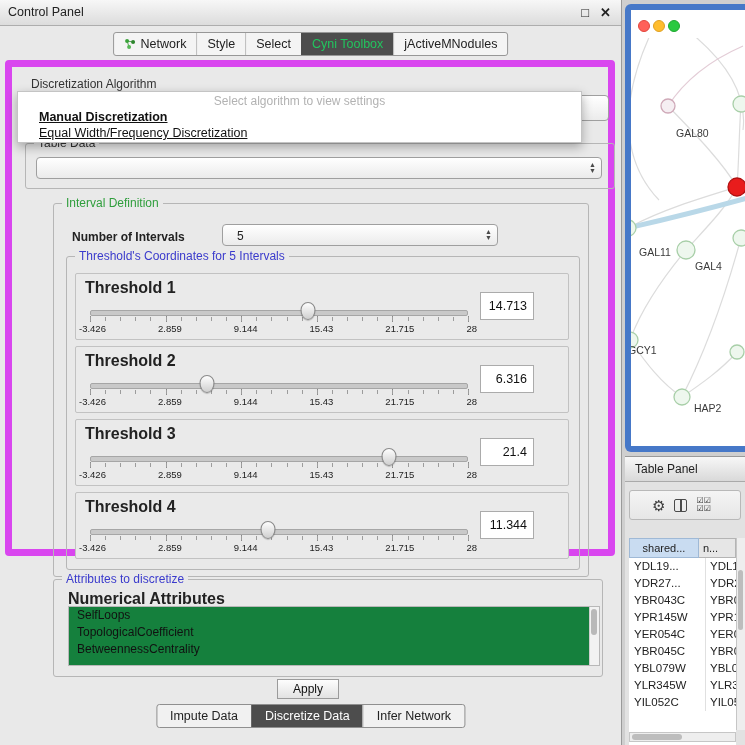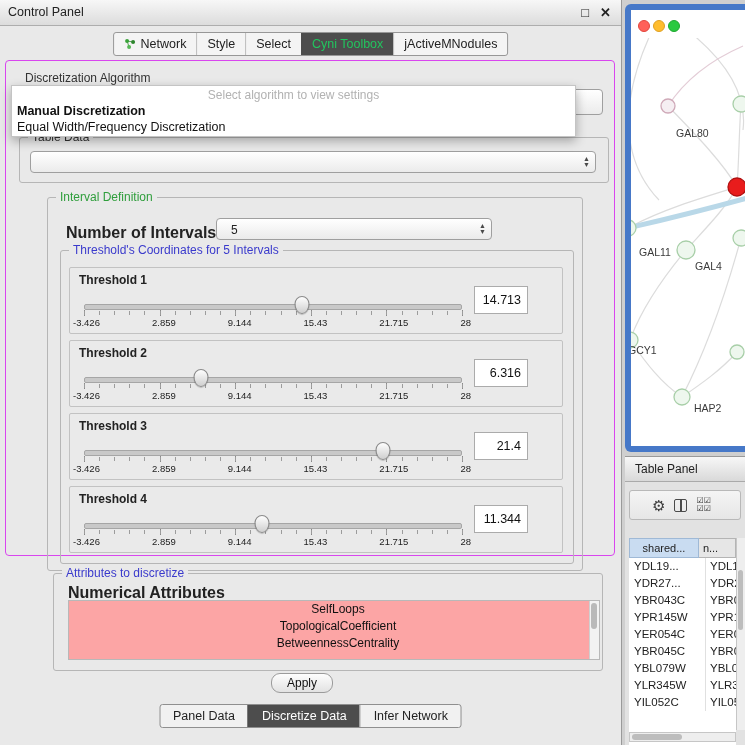--- a/index.html
+++ b/index.html
@@ -12,67 +12,67 @@
   .tb-title{position:absolute;left:8px;top:0;line-height:25px;font-size:12.5px;color:#222;}
   .tb-btn{position:absolute;top:0;line-height:25px;font-size:13px;color:#222;cursor:default;}
   .tb-min{right:32px;}
   .tb-close{right:10px;font-weight:bold;}
 
   .topnav{position:absolute;top:32px;left:50%;transform:translateX(-50%);display:flex;height:22px;border:1px solid #979797;border-radius:3px;background:#f4f4f4;font-size:12.5px;color:#222;white-space:nowrap;}
   .topnav .seg{padding:0 10px;line-height:22px;border-left:1px solid #bdbdbd;display:flex;align-items:center;gap:5px;}
   .topnav .seg:first-child{border-left:none;}
   .topnav .seg.sel{background:#4d4d4d;color:#22c55e;border-left-color:#4d4d4d;}
 
-  .content{position:absolute;left:5px;top:60px;width:610px;height:496px;border:1px solid #d946ef;border-radius:4px;background:#e9e9e9;box-sizing:border-box;}
+  .content{position:absolute;left:5px;top:60px;width:610px;height:496px;border:7px solid #d946ef;border-radius:4px;background:#e9e9e9;box-sizing:border-box;}
 
   .gtitle{position:absolute;top:-8px;left:8px;background:#e9e9e9;padding:0 4px;font-size:12px;color:#333;}
   .group{position:absolute;border:1px solid #b6b6b6;border-radius:3px;}
 
   .algo-title{position:absolute;left:19px;top:10px;font-size:12px;color:#333;}
   .combo{position:absolute;background:linear-gradient(#ffffff,#ebebeb);border:1px solid #9f9f9f;border-radius:4px;box-sizing:border-box;}
   .algo-combo{left:17px;top:28px;width:580px;height:26px;z-index:2;}
   .ctext{position:absolute;left:8px;top:0;line-height:20px;font-size:12px;color:#222;white-space:nowrap;}
   .stepper{position:absolute;right:5px;top:50%;transform:translateY(-50%);display:flex;flex-direction:column;align-items:center;color:#4a4a4a;}
   .stepper span{font-size:7px;line-height:6px;}
 
   .popup{position:absolute;left:5px;top:24px;width:565px;height:52px;background:#fff;border:1px solid #c4c4c4;box-shadow:0 4px 10px rgba(0,0,0,0.3);z-index:30;box-sizing:border-box;padding-top:2px;}
   .p-ph{height:15px;line-height:15px;text-align:center;color:#b2b2b2;font-size:12px;}
-  .pitem{height:16px;line-height:16px;padding:0 5px;font-size:12.5px;color:#111;}
+  .pitem{height:16px;line-height:16px;padding:0 21px;font-size:12.5px;color:#111;text-decoration:underline;}
   .pitem.bold{font-weight:bold;}
 
   .tdata-group{left:13px;top:76px;width:588px;height:44px;}
   .tdata-combo{left:10px;top:13px;width:566px;height:22px;}
   .tdata-combo .ctext{line-height:22px;}
 
   .interval-group{left:41px;top:136px;width:534px;height:372px;}
   .gtitle.green{color:#2f9e3c;}
   .gtitle.blue{color:#3a3acc;}
-  .num-label{position:absolute;left:18px;top:26px;font-size:16px;font-weight:bold;color:#222;}
+  .num-label{position:absolute;left:18px;top:26px;font-size:12px;font-weight:bold;color:#222;}
   .num-combo{left:168px;top:20px;width:276px;height:22px;}
   .num-combo .ctext{left:14px;line-height:22px;}
 
   .thrgroup{left:12px;top:52px;width:512px;height:312px;}
   .thr{position:absolute;left:8px;width:494px;height:67px;border:1px solid #c2c2c2;border-radius:2px;background:#eaeaea;box-sizing:border-box;}
-  .thr-label{position:absolute;left:9px;top:5px;font-size:12px;font-weight:bold;color:#222;}
+  .thr-label{position:absolute;left:9px;top:5px;font-size:16px;font-weight:bold;color:#222;}
   .tval{position:absolute;left:404px;top:18px;width:54px;height:28px;background:#fff;border:1px solid #ababab;font-size:12.5px;color:#111;text-align:right;line-height:26px;padding-right:6px;box-sizing:border-box;}
   .slider{position:absolute;left:14px;top:24px;width:378px;height:38px;}
   .track{position:absolute;left:0;right:0;top:12px;height:4px;background:#c9c9c9;border:1px solid #a6a6a6;border-radius:2px;}
   .thumb{position:absolute;top:4px;width:13px;height:16px;border:1px solid #8a8a8a;border-radius:50% 50% 50% 50% / 45% 45% 55% 55%;background:linear-gradient(#fefefe,#cfcfcf);transform:translateX(-50%);box-shadow:0 1px 1px rgba(0,0,0,0.2);}
   .ticks-minor{position:absolute;left:0;width:379px;top:19px;height:4px;background:repeating-linear-gradient(to right,#9c9c9c 0,#9c9c9c 1px,transparent 1px,transparent 15.12px);}
   .ticks-major{position:absolute;left:0;width:379px;top:18px;height:6px;background:repeating-linear-gradient(to right,#8a8a8a 0,#8a8a8a 1px,transparent 1px,transparent 75.6px);}
   .tlabels{position:absolute;left:-11px;right:-9px;top:25px;display:flex;justify-content:space-between;font-size:9.5px;color:#222;}
 
-  .attr-group{left:47px;top:512px;width:548px;height:96px;text-align:center;}
+  .attr-group{left:41px;top:512px;width:548px;height:96px;}
   .attr-label{position:absolute;left:14px;top:10px;font-size:16px;font-weight:bold;color:#222;}
-  .attr-list{position:absolute;left:14px;top:26px;width:532px;height:60px;background:#fca5a5;border:1px solid #b8b8b8;box-sizing:border-box;overflow:hidden;}
+  .attr-list{position:absolute;left:14px;top:26px;width:532px;height:60px;background:#15803d;border:1px solid #b8b8b8;box-sizing:border-box;overflow:hidden;}
   .attr-item{height:17px;line-height:17px;padding-left:8px;font-size:12px;color:#111;white-space:nowrap;}
   .vscroll{position:absolute;right:0;top:0;bottom:0;width:10px;background:#f2f2f2;border-left:1px solid #cfcfcf;box-sizing:border-box;}
   .vthumb{position:absolute;left:1px;top:2px;width:6px;height:26px;background:#b9b9b9;border-radius:3px;}
 
-  .applybtn{position:absolute;left:265px;top:612px;width:62px;height:20px;background:linear-gradient(#fdfdfd,#e2e2e2);border:1px solid #9b9b9b;border-radius:9px;font-size:12px;color:#111;text-align:center;line-height:18px;box-sizing:border-box;}
+  .applybtn{position:absolute;left:265px;top:612px;width:62px;height:20px;background:linear-gradient(#fdfdfd,#e2e2e2);border:1px solid #9b9b9b;border-radius:0;font-size:12px;color:#111;text-align:center;line-height:18px;box-sizing:border-box;}
 
   .bottomnav{position:absolute;top:704px;left:50%;transform:translateX(-50%);display:flex;height:22px;border:1px solid #8f8f8f;border-radius:3px;background:#f1f1f1;font-size:12.5px;color:#222;white-space:nowrap;}
   .bottomnav .seg{padding:0 13px;line-height:22px;border-left:1px solid #b0b0b0;}
   .bottomnav .seg:first-child{border-left:none;}
   .bottomnav .seg.sel{background:#4d4d4d;color:#fff;border-left-color:#4d4d4d;}
 
   
   .netwin{position:absolute;left:625px;top:4px;width:120px;height:448px;background:#4678c8;border-radius:6px 0 0 6px;box-sizing:border-box;padding:6px 0 6px 6px;}
   .netinner{position:relative;width:114px;height:436px;background:#ffffff;overflow:hidden;}
   .tl{position:absolute;top:10px;width:12px;height:12px;border-radius:50%;box-sizing:border-box;}
@@ -271,21 +271,21 @@
           <div class="vscroll">
               <div class="vthumb"></div>
             </div>
         </div>
       </div>
 
       <div class="applybtn">Apply</div>
     </div>
 
     <div class="bottomnav">
-      <div class="seg"><span>Panel Data</span></div>
+      <div class="seg"><span>Impute Data</span></div>
       <div class="seg sel"><span>Discretize Data</span></div>
       <div class="seg"><span>Infer Network</span></div>
     </div>
   </div>
 
   <div class="netwin">
     <div class="netinner">
       <span class="tl red"></span>
       <span class="tl yellow"></span>
       <span class="tl green"></span>

